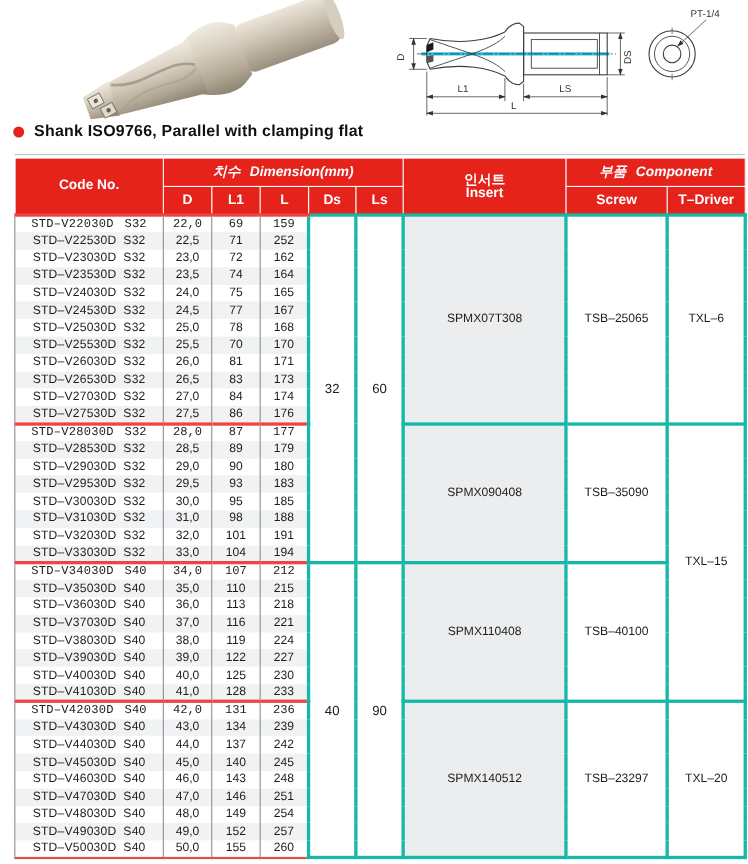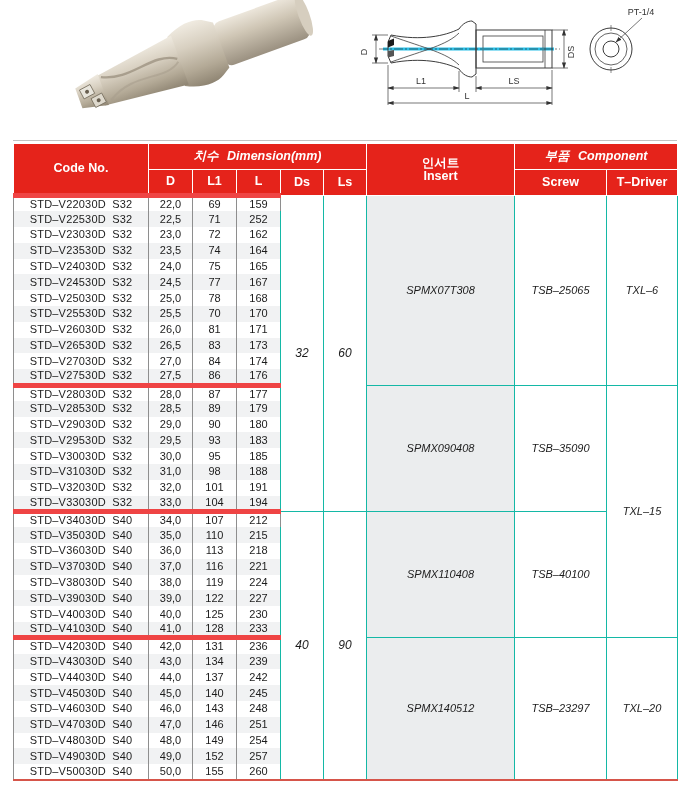--- a/index.html
+++ b/index.html
@@ -17,22 +17,22 @@
             border-bottom:2.5px solid #d6554a;}
   thead th{background:var(--red,#e5231b);color:#fff;border:1px solid #fff;
            font-size:12.5px;font-weight:bold;padding:0;line-height:1.05;}
   thead tr{height:26px;}
   th.gap2{word-spacing:5px;font-style:italic;}
   .ins-head div{line-height:12.5px;}
   tbody tr{height:15.8px;}
   tbody td{border-left:1px solid #8e8e8e;border-right:1px solid #8e8e8e;
            font-size:11px;text-align:center;padding:0;line-height:1;color:#1c1c1c;}
   td.band{background:#f1f2f3;}
-  td.gt{border-top:5px solid #ef4444;}
-  td.m{border:1px solid #14b8a6;background:#fff;font-style:italic;}
+  td.gt{border-top:3px solid #ef4444;font-family:Liberation Mono, monospace;}
+  td.m{border:3px solid #14b8a6;background:#fff;}
   td.size{font-size:12px;margin-left:24px;}
   td.ins{background:#ebedee;}
   td.c-code{word-spacing:3px;letter-spacing:.2px;}
   .dj text{font-size:9px;fill:#333;stroke:none;font-family:"Liberation Sans",sans-serif;}
 </style>
 </head>
 <body>
 
 <div class="page">
 
@@ -122,20 +122,24 @@
       </g>
       <text x="12" y="48" transform="rotate(-90 12 48)" text-anchor="middle">D</text>
       <text x="219" y="48" transform="rotate(-90 219 48)" text-anchor="middle">DS</text>
       <text x="66" y="80" text-anchor="middle">L1</text>
       <text x="159" y="80" text-anchor="middle">LS</text>
       <text x="112" y="95" text-anchor="middle">L</text>
       <text x="286" y="11" text-anchor="middle">PT-1/4</text>
     </svg>
   </div>
 
+  <div class="heading">
+    <span class="dot"></span>
+    <span>Shank ISO9766, Parallel with clamping flat</span>
+  </div>
 
   <div class="table-wrap">
     <div class="top-rule"></div>
     <table class="cat">
       <colgroup>
         <col style="width:135px">
           <col style="width:44px">
           <col style="width:44px">
         <col style="width:44px">
           <col style="width:43px">

